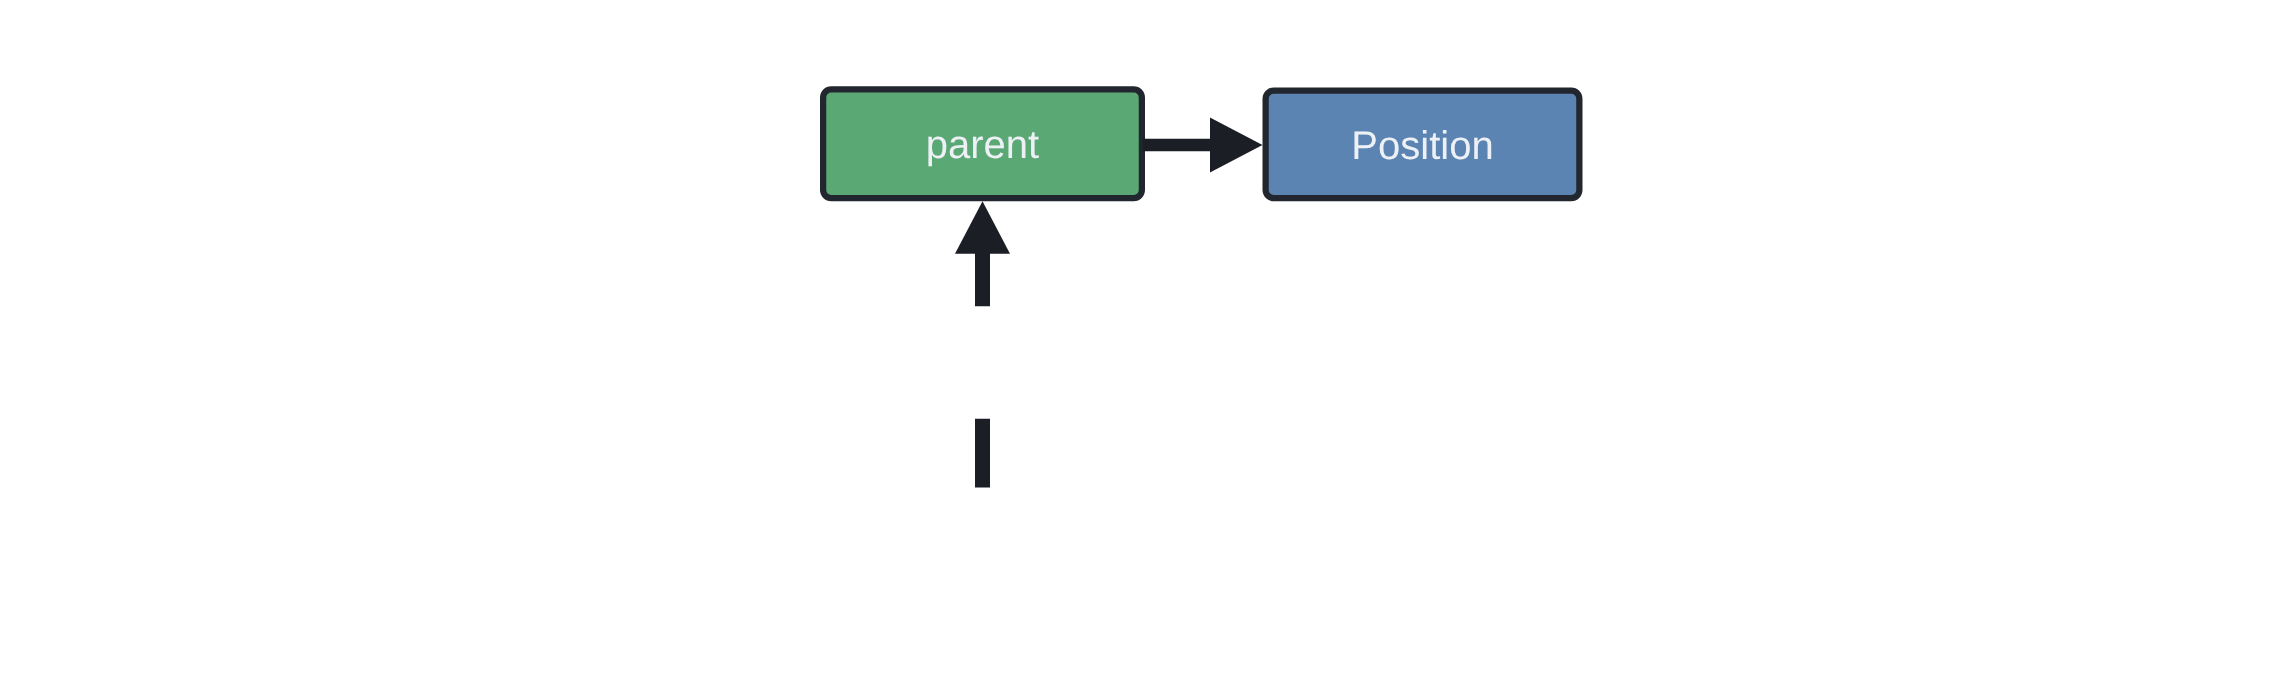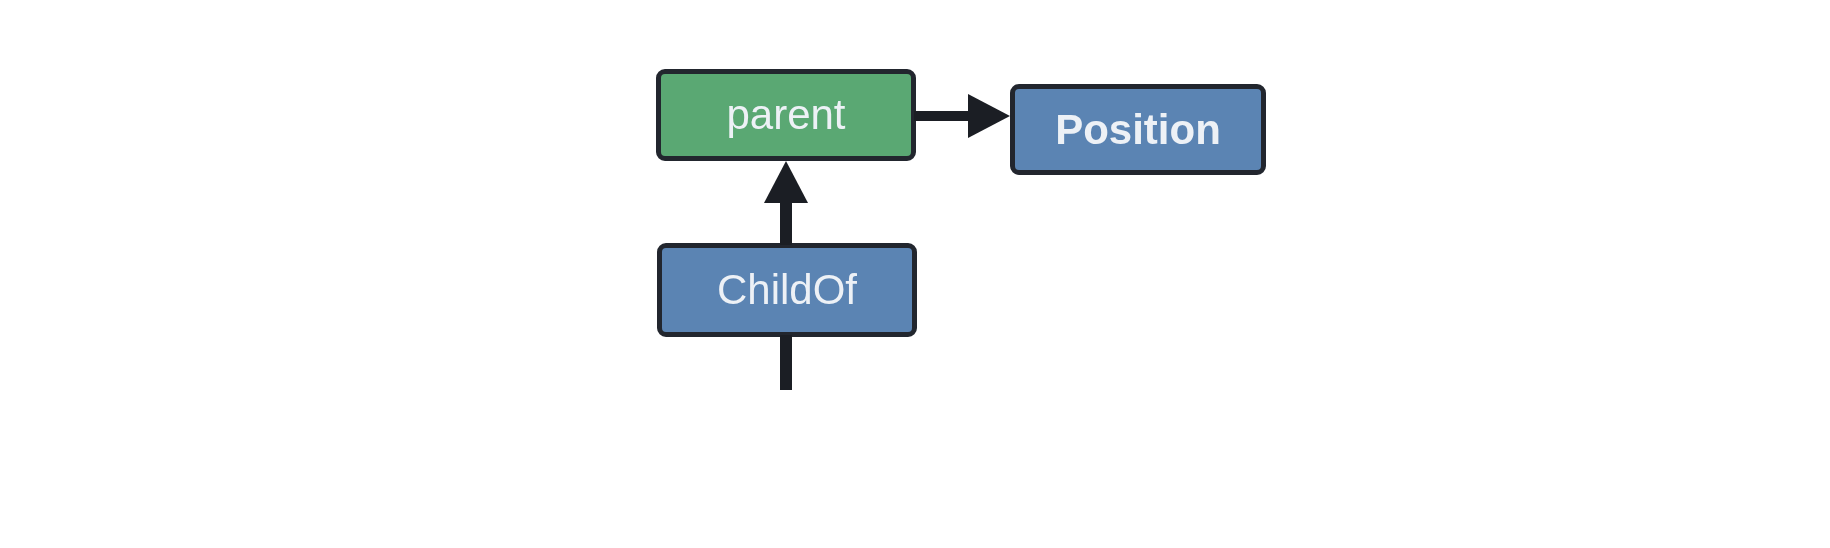--- a/index.html
+++ b/index.html
@@ -17,29 +17,29 @@
   }
   .node {
     position: absolute;
     box-sizing: border-box;
     border: 5px solid var(--border, #22262e);
     border-radius: 9px;
     display: flex;
     align-items: center;
     justify-content: center;
     color: var(--text, #edf1f6);
-    font-size: 42px;
+    font-size: 32px;
     line-height: 1;
     user-select: none;
   }
   .node.entity    { background: var(--entity, #5aa873); }
   .node.component { background: var(--component, #5b84b3); }
 
   #node-parent   { left: 656px;  top: 69px;  width: 260px; height: 92px; }
-  #node-position { left: 1010px; top: 84px;  width: 256px; height: 91px; font-weight: bold; }
+  #node-position { left: 1010px; top: 70px;  width: 256px; height: 91px; }
   #node-childof  { left: 657px;  top: 243px; width: 260px; height: 94px; }
   #node-child    { left: 657px;  top: 388px; width: 257px; height: 92px; }
 
   .shaft, .line {
     position: absolute;
     background: var(--arrow, #1b1e24);
   }
   .head {
     position: absolute;
     width: 0;
@@ -70,23 +70,20 @@
 <div class="canvas">
 
   <div class="node entity" id="node-parent">
     <span>parent</span>
   </div>
 
   <div class="node component" id="node-position">
     <span>Position</span>
   </div>
 
-  <div class="node component" id="node-childof">
-    <span>ChildOf</span>
-  </div>
 
 
   <div class="shaft" id="edge-parent-position-shaft"></div>
   <div class="head" id="edge-parent-position-head"></div>
 
   <div class="shaft" id="edge-childof-parent-shaft"></div>
   <div class="head" id="edge-childof-parent-head"></div>
 
   <div class="line" id="edge-child-childof-line"></div>
 

